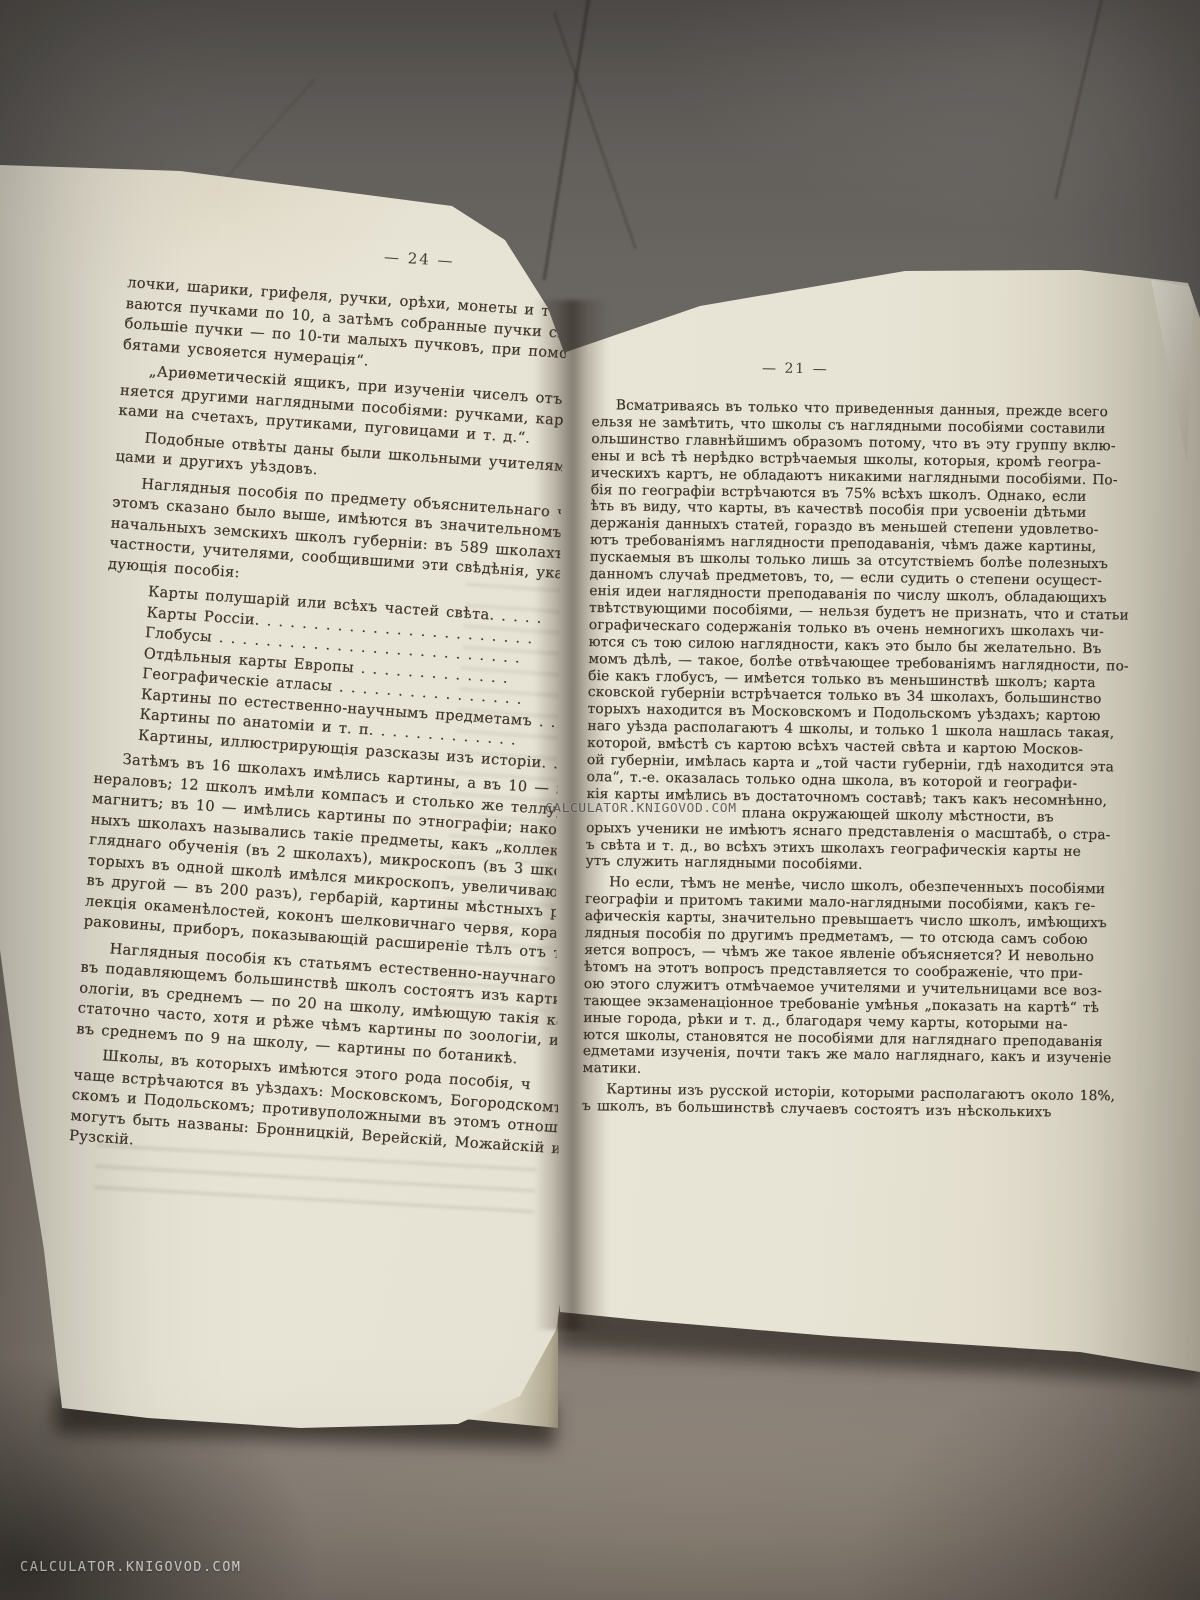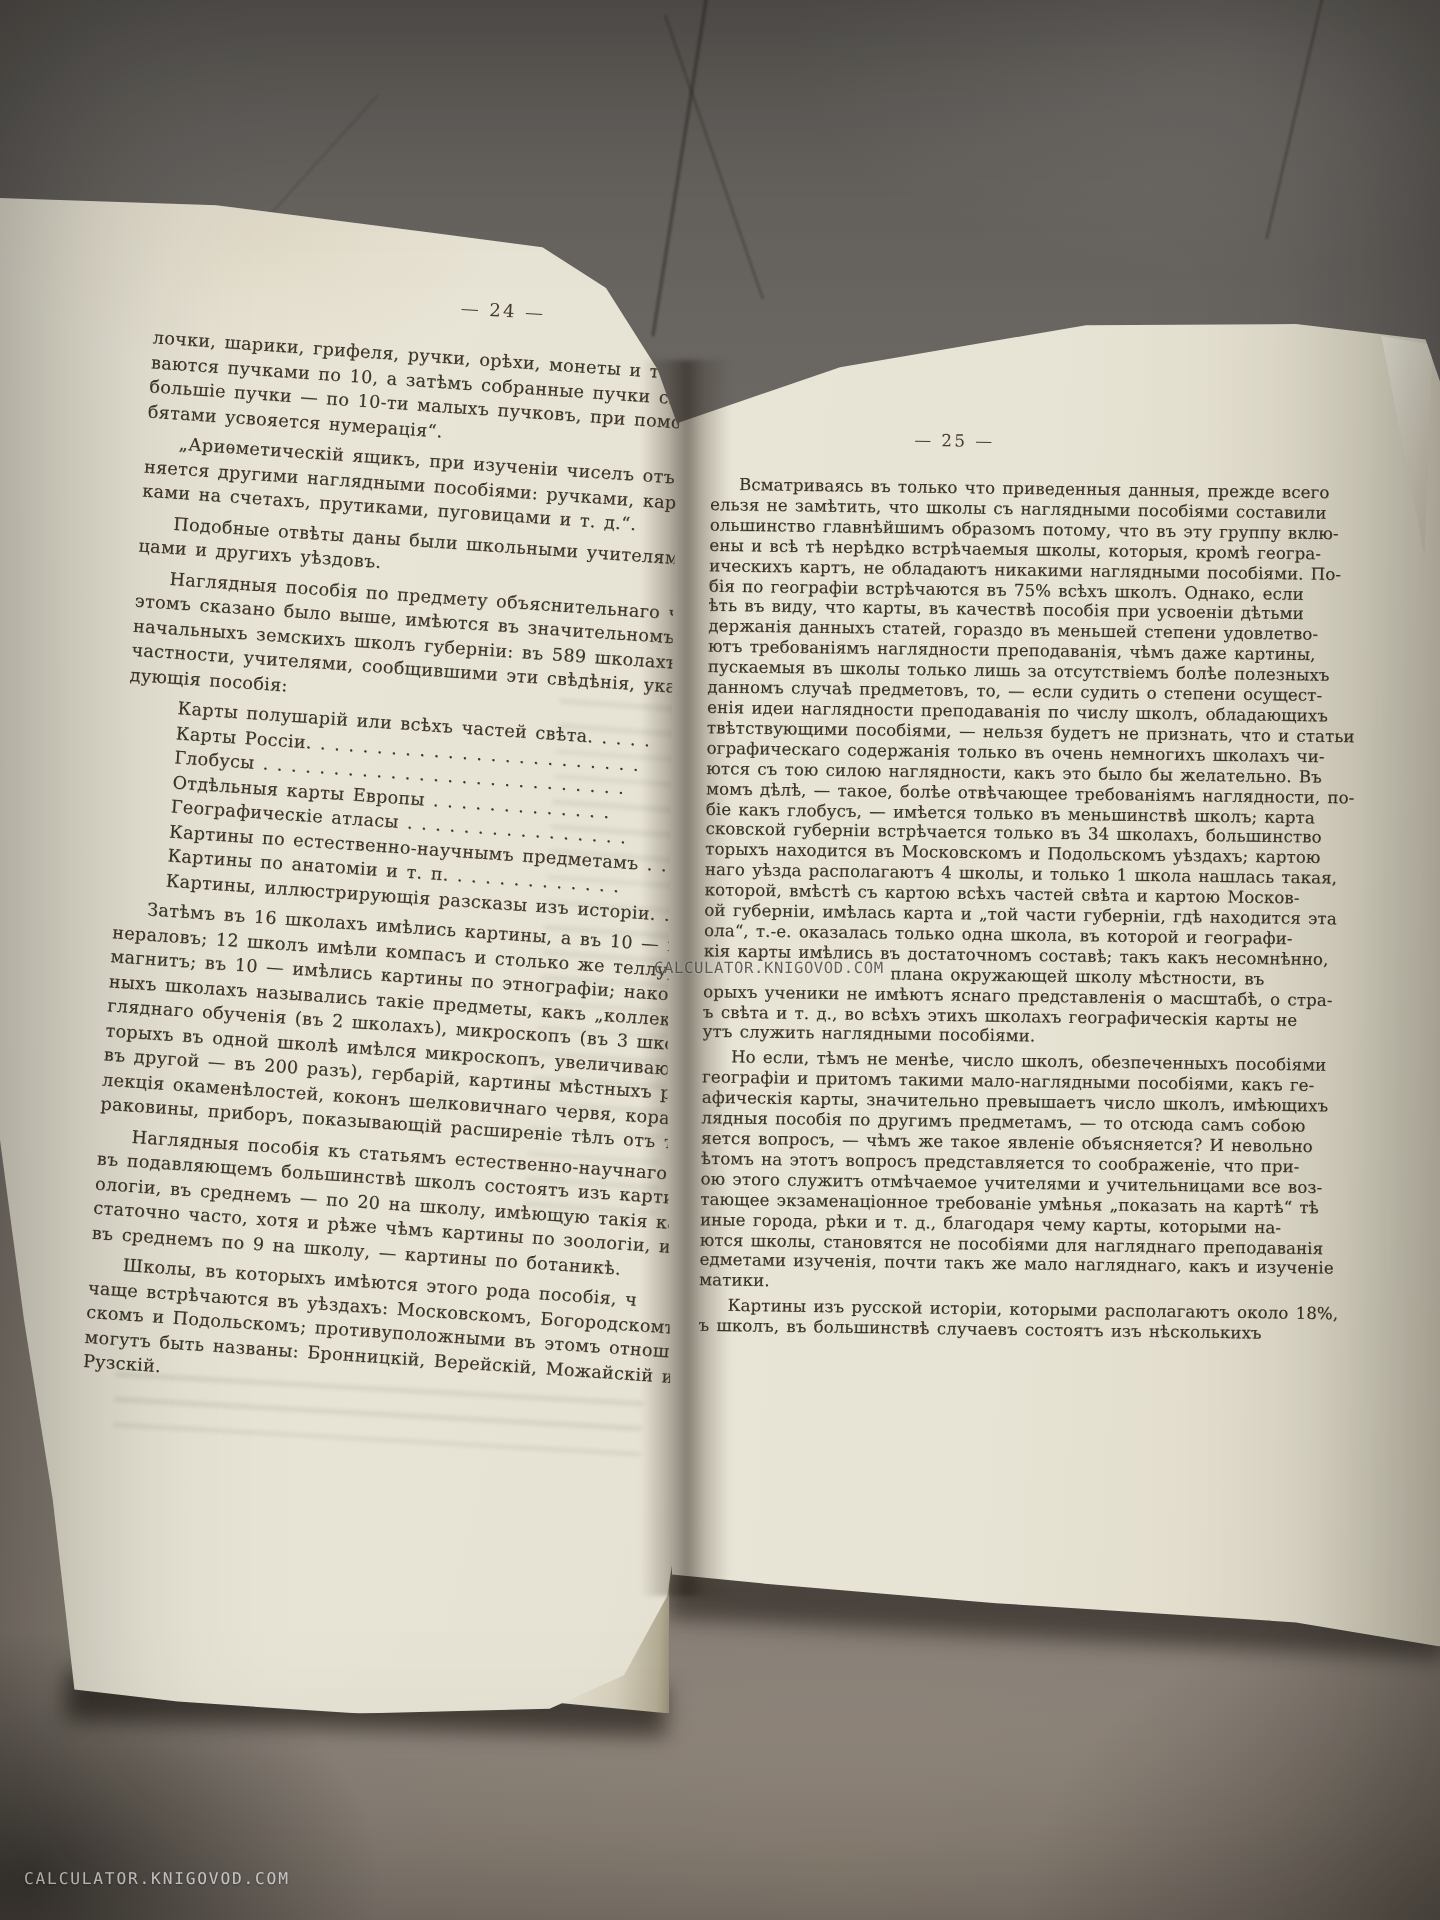--- a/index.html
+++ b/index.html
@@ -135,21 +135,21 @@
           <div class="tline">скомъ и Подольскомъ; противуположными въ этомъ отнош</div>
           <div class="tline">могутъ быть названы: Бронницкій, Верейскій, Можайскій и</div>
           <div class="tline">Рузскій.</div>
         </div>
       </div>
     <div class="ghost g1"></div>
     <div class="ghost g2"></div>
   </div>
 
   <div class="page pageR">
-    <div class="pgnum pgnumR">— 25 —</div>
+    <div class="pgnum pgnumR">— 21 —</div>
     <div class="ptext ptextR">
         <div class="para">
           <div class="tline">    Всматриваясь въ только что приведенныя данныя, прежде всего</div>
           <div class="tline">ельзя не замѣтить, что школы съ наглядными пособіями составили</div>
           <div class="tline">ольшинство главнѣйшимъ образомъ потому, что въ эту группу вклю-</div>
           <div class="tline">ены и всѣ тѣ нерѣдко встрѣчаемыя школы, которыя, кромѣ геогра-</div>
           <div class="tline">ическихъ картъ, не обладаютъ никакими наглядными пособіями. По-</div>
           <div class="tline">бія по географіи встрѣчаются въ 75% всѣхъ школъ. Однако, если</div>
           <div class="tline">ѣть въ виду, что карты, въ качествѣ пособія при усвоеніи дѣтьми</div>
           <div class="tline">держанія данныхъ статей, гораздо въ меньшей степени удовлетво-</div>

